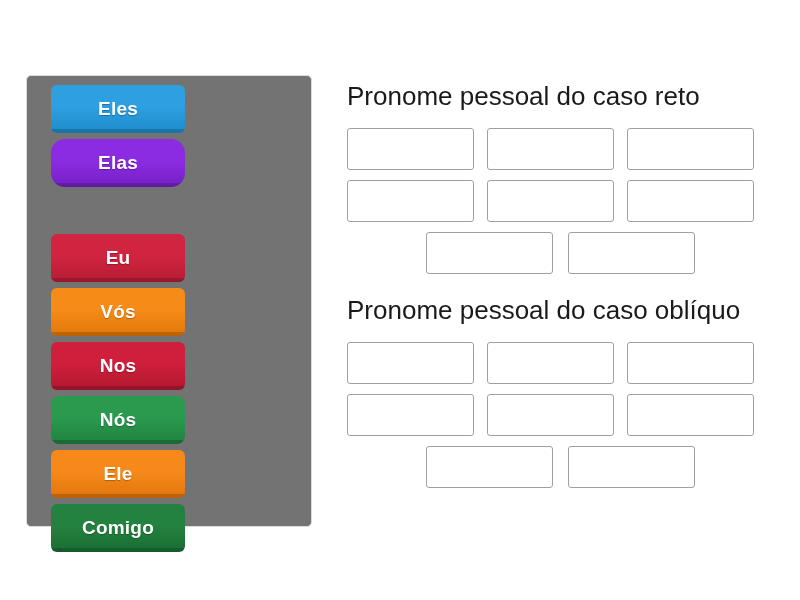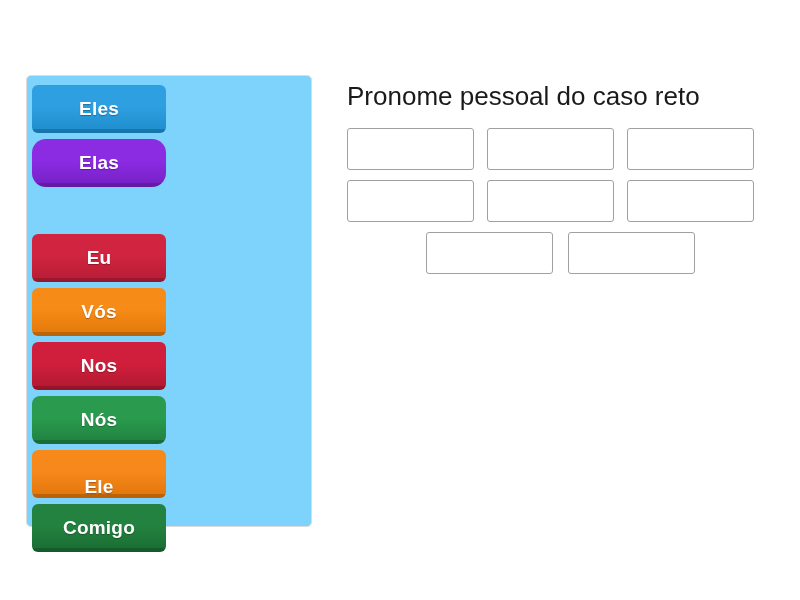--- a/index.html
+++ b/index.html
@@ -21,22 +21,22 @@
   
   #tile-bank {
     position: absolute;
     left: 26px;
     top: 75px;
     width: 286px;
     height: 452px;
     box-sizing: border-box;
     border: 1px solid #dcdcdc;
     border-radius: 5px;
-    background: #7dd3fc;
-    padding: 6px 5px 6px 2px;
+    background: #737373;
+    padding: 6px 5px 6px 21px;
     display: flex;
     flex-wrap: wrap;
     align-content: flex-start;
   }
 
   .tile {
     box-sizing: border-box;
     width: 134px;
     height: 48px;
     margin: 3px 3px;
@@ -123,21 +123,21 @@
       </div>
       <div class="tile" style="background: linear-gradient(rgb(247, 139, 23) 0%, rgb(247, 139, 23) 45%, rgb(224, 119, 8) 100%);">
         <span>Vós</span>
       </div>
       <div class="tile" style="background: linear-gradient(rgb(207, 31, 61) 0%, rgb(207, 31, 61) 45%, rgb(177, 24, 48) 100%);">
         <span>Nos</span>
       </div>
       <div class="tile" style="background: linear-gradient(rgb(42, 155, 78) 0%, rgb(42, 155, 78) 45%, rgb(31, 128, 64) 100%); border-radius: 8px;">
         <span>Nós</span>
       </div>
-      <div class="tile" style="background: linear-gradient(rgb(247, 137, 26) 0%, rgb(247, 137, 26) 45%, rgb(224, 117, 11) 100%); align-items: flex-end;">
+      <div class="tile" style="background: linear-gradient(rgb(247, 137, 26) 0%, rgb(247, 137, 26) 45%, rgb(224, 117, 11) 100%);">
         <span>Ele</span>
       </div>
       <div class="tile" style="background: linear-gradient(rgb(35, 130, 63) 0%, rgb(35, 130, 63) 45%, rgb(26, 108, 51) 100%);">
         <span>Comigo</span>
       </div>
     </div>
 
   <div id="groups">
 
     <div class="group" id="group-reto">
@@ -153,15 +153,34 @@
             <div class="drop-zone"></div>
             <div class="drop-zone"></div>
           </div>
           <div class="drop-row centered">
             <div class="drop-zone"></div>
             <div class="drop-zone"></div>
           </div>
         </div>
     </div>
 
+    <div class="group" id="group-obliquo">
+      <h2 class="group-title">Pronome pessoal do caso oblíquo</h2>
+      <div class="group-rows">
+          <div class="drop-row">
+            <div class="drop-zone"></div>
+            <div class="drop-zone"></div>
+            <div class="drop-zone"></div>
+          </div>
+          <div class="drop-row">
+            <div class="drop-zone"></div>
+            <div class="drop-zone"></div>
+            <div class="drop-zone"></div>
+          </div>
+          <div class="drop-row centered">
+            <div class="drop-zone"></div>
+            <div class="drop-zone"></div>
+          </div>
+        </div>
+    </div>
 
   </div>
 </div>
 
 </body></html>

